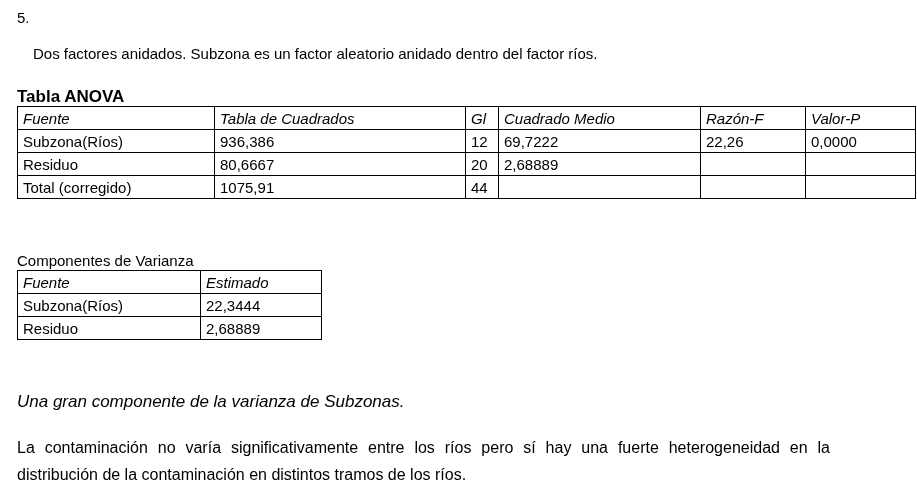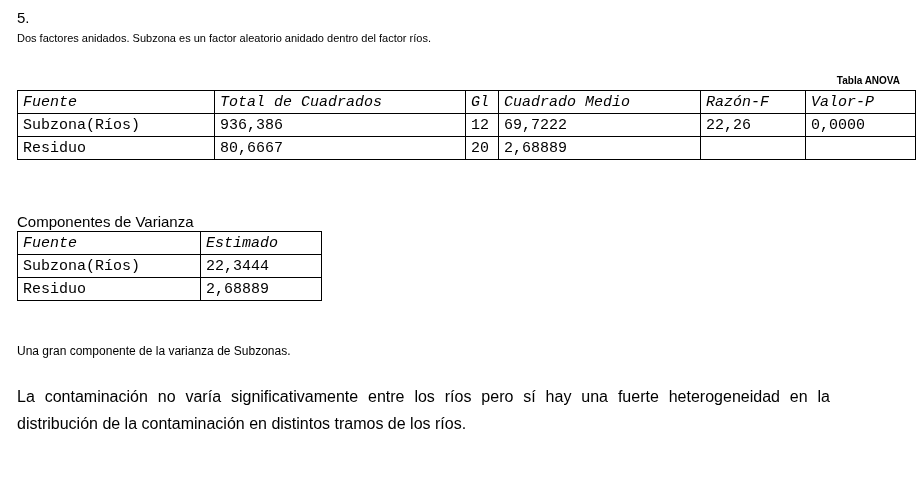--- a/index.html
+++ b/index.html
@@ -19,30 +19,29 @@
     width: 917px;
     height: 500px;
     padding: 8px 17px 0 17px;
   }
   .item-number {
     margin: 0;
     font-size: 15px;
     line-height: 20px;
   }
   .intro {
-    margin: 0;
-    font-size: 11px;
+    margin: 16px;
+    font-size: 15px;
     line-height: 20px;
   }
   .table-title {
     margin: 25px 0 0 0;
-    font-size: 10px;
+    font-size: 17px;
     line-height: 16px;
     font-weight: bold;
-    text-align: right;
   }
   .vc-title {
     margin: 54px 0 0 0;
     font-size: 15px;
     line-height: 16px;
     font-weight: normal;
   }
   table {
     border-collapse: collapse;
     table-layout: fixed;
@@ -53,27 +52,27 @@
   th, td {
     border: 1px solid #000000;
     height: 22px;
     padding: 0 5px;
     font-size: 15px;
     font-weight: normal;
     text-align: left;
     vertical-align: middle;
     overflow: hidden;
     white-space: nowrap;
-    font-family: Liberation Mono, monospace;
   }
   th { font-style: italic; }
   .note-variance {
-    margin: 40px 0 0 0;
-    font-size: 12px;
+    margin: 52px 0 0 0;
+    font-size: 17px;
     line-height: 20px;
+    font-style: italic;
   }
   .note-conclusion {
     margin: 22px 0 8px 0;
     width: 813px;
     font-size: 16px;
     line-height: 27px;
     text-align: justify;
   }
 </style>
 </head>
@@ -91,41 +90,49 @@
       <col style="width:197px">
       <col style="width:251px">
       <col style="width:33px">
       <col style="width:202px">
       <col style="width:105px">
       <col style="width:110px">
     </colgroup>
     <thead>
       <tr>
         <th>Fuente</th>
-        <th>Total de Cuadrados</th>
+        <th>Tabla de Cuadrados</th>
         <th>Gl</th>
         <th>Cuadrado Medio</th>
         <th>Razón-F</th>
         <th>Valor-P</th>
       </tr>
     </thead>
     <tbody>
       <tr>
         <td>Subzona(Ríos)</td>
         <td>936,386</td>
         <td>12</td>
         <td>69,7222</td>
         <td>22,26</td>
         <td>0,0000</td>
       </tr>
       <tr>
         <td>Residuo</td>
         <td>80,6667</td>
         <td>20</td>
         <td>2,68889</td>
+        <td></td>
+        <td></td>
+      </tr>
+      <tr>
+        <td>Total (corregido)</td>
+        <td>1075,91</td>
+        <td>44</td>
+        <td></td>
         <td></td>
         <td></td>
       </tr>
     </tbody>
   </table>
 
   <h2 class="vc-title">Componentes de Varianza</h2>
 
   <table class="variance-table">
     <colgroup>

